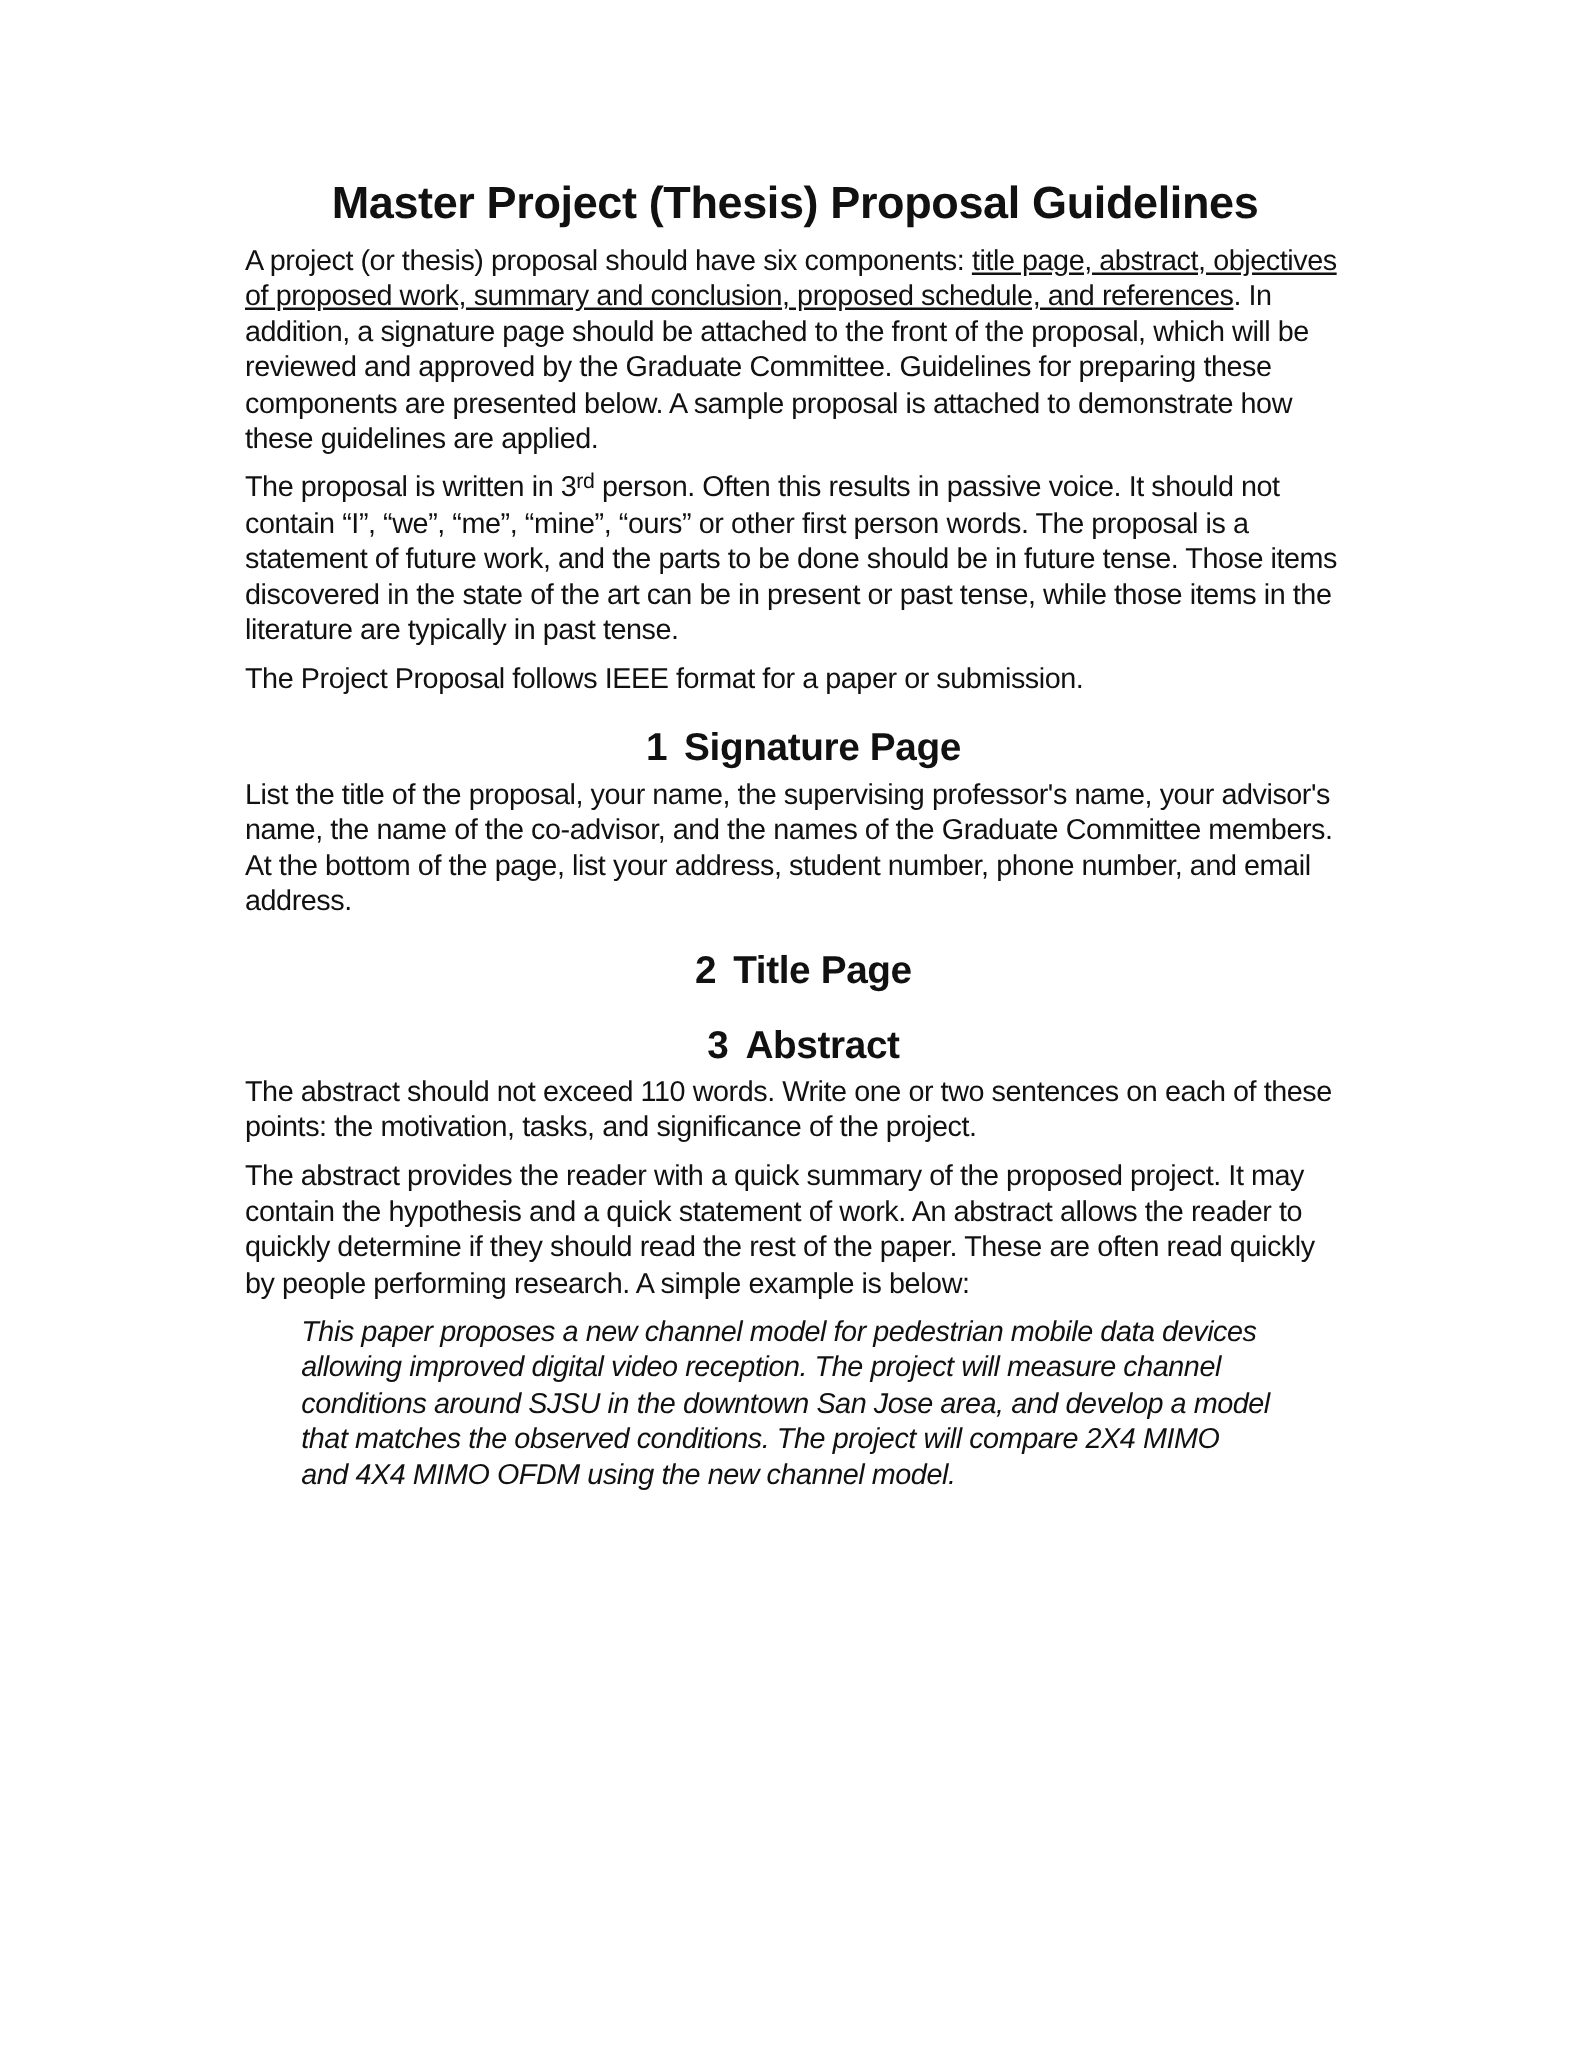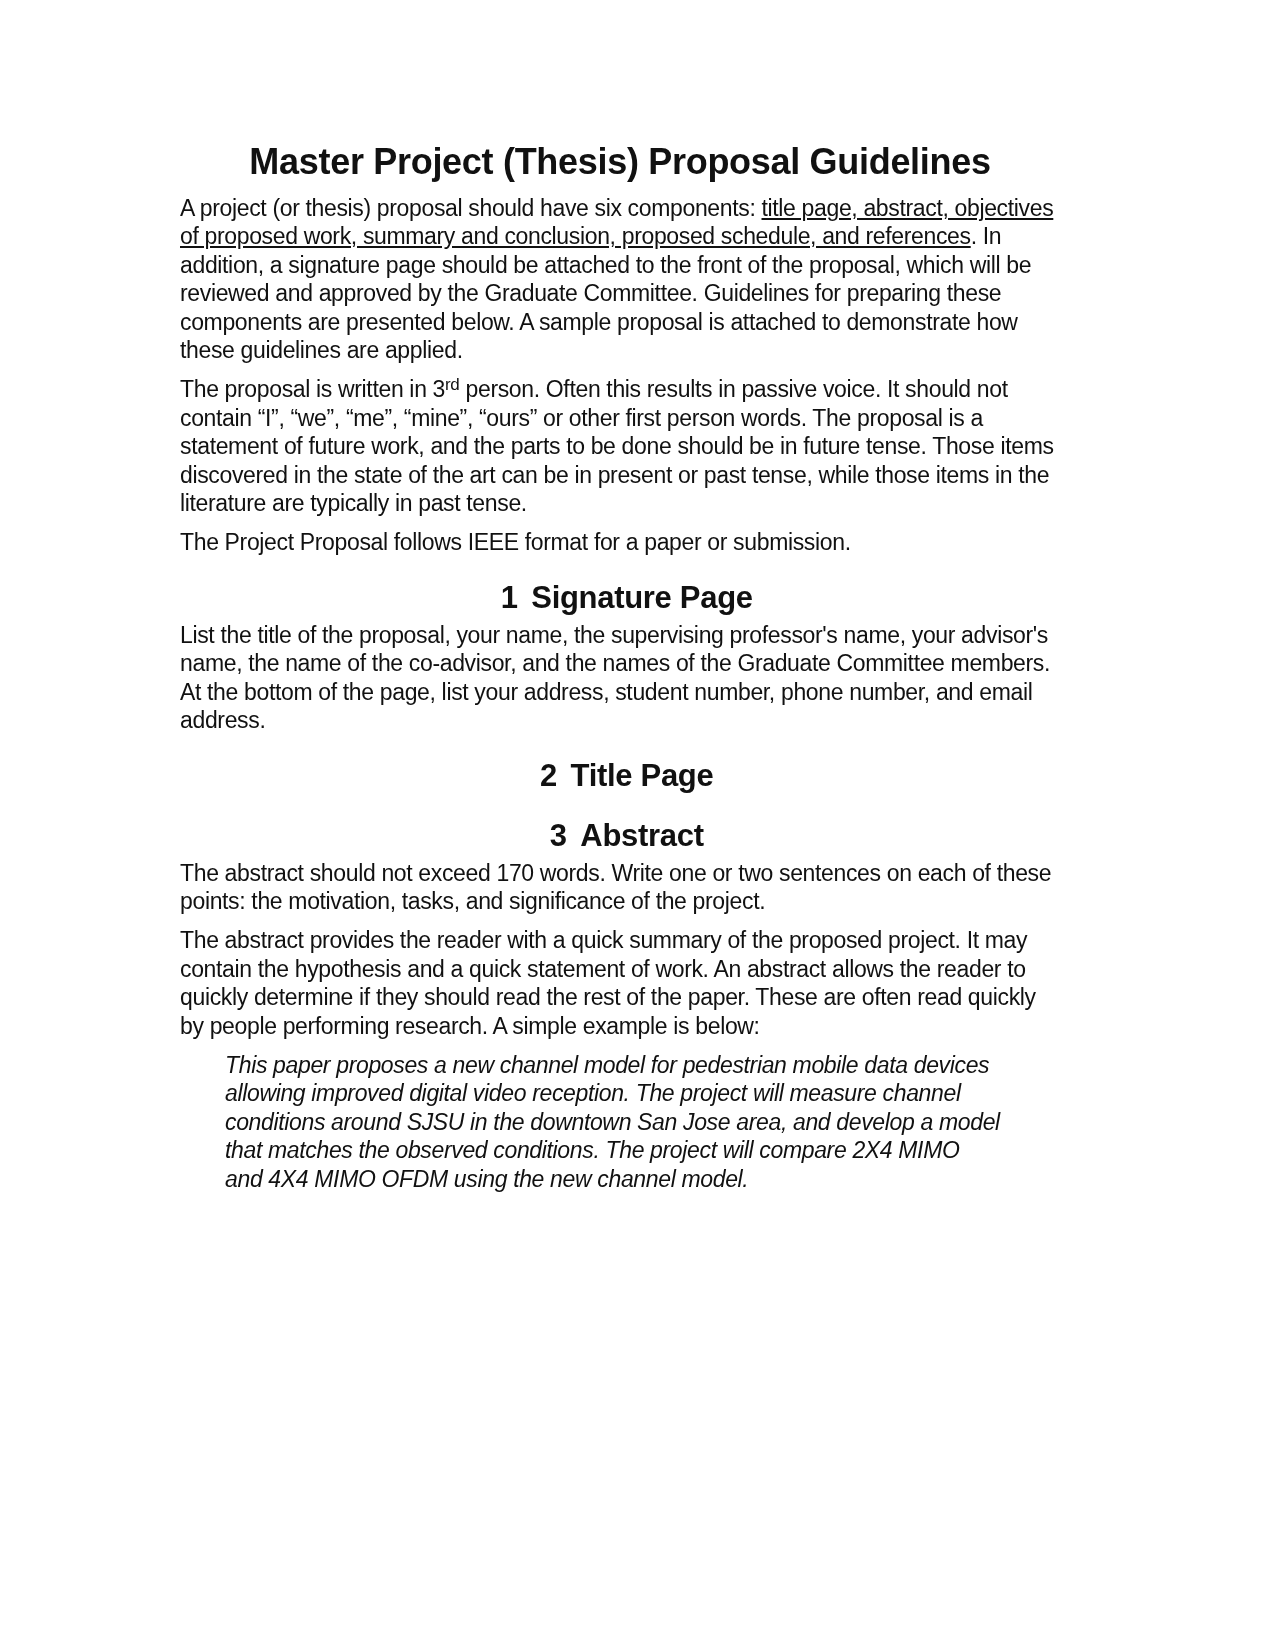--- a/index.html
+++ b/index.html
@@ -1,18 +1,18 @@
 <!DOCTYPE html>
 <html><head>
   <meta charset="utf-8">
   <style>
     html, body { margin: 0; padding: 0; background: #ffffff; }
     body { width: 1275px; height: 1650px; position: relative; overflow: hidden;
            font-family: "Liberation Sans", sans-serif; color: #111111; }
-    .page { position: absolute; left: 180px; top: 140px; width: 880px; }
+    .page { position: absolute; left: 196px; top: 140px; width: 880px; }
     .title { font-family: "Liberation Sans", sans-serif; font-weight: bold; font-size: 36px;
              text-align: center; margin: 0 0 10px 0; letter-spacing: -0.3px; line-height: 44px; }
     p { font-size: 23px; line-height: 28.4px; margin: 0 0 11px 0; letter-spacing: -0.35px; }
     .u { text-decoration: underline; }
     sup { font-size: 17px; vertical-align: top; position: relative; top: -4px; }
     h2 { font-size: 31px; font-weight: bold; margin: 22px 0 4px 0; line-height: 38px; letter-spacing: -0.3px; text-align: center; }
     h2 .num { display: inline-block; width: 44px; }
     .example { font-style: italic; margin-left: 45px; margin-right: 60px; font-size: 23px; line-height: 28.4px; letter-spacing: -0.35px; }
   </style>
 </head>
@@ -26,16 +26,16 @@
   <p><span>The proposal is written in 3</span><sup>rd</sup><span> person. Often this results in passive voice.  It should not contain “I”, “we”, “me”, “mine”, “ours” or other first person words. The proposal is a statement of future work, and the parts to be done should be in future tense.  Those items discovered in the state of the art can be in present or past tense, while those items in the literature are typically in past tense.</span></p>
 
   <p>The Project Proposal follows IEEE format for a paper or submission.</p>
 
   <h2><span class="num">1</span><span>Signature Page</span></h2>
   <p>List the title of the proposal, your name, the supervising professor's name, your advisor's name, the name of the co-advisor, and the names of the Graduate Committee members. At the bottom of the page, list your address, student number, phone number, and email address.</p>
 
   <h2><span class="num">2</span><span>Title Page</span></h2>
 
   <h2><span class="num">3</span><span>Abstract</span></h2>
-  <p>The abstract should not exceed 170 words. Write one or two sentences on each of these points: the motivation, tasks, and significance of the project.</p>
+  <p>The abstract should not exceed 110 words. Write one or two sentences on each of these points: the motivation, tasks, and significance of the project.</p>
   <p>The abstract provides the reader with a quick summary of the proposed project. It may contain the hypothesis and a quick statement of work. An abstract allows the reader to quickly determine if they should read the rest of the paper. These are often read quickly by people performing research. A simple example is below:</p>
   <p class="example">This paper proposes a new channel model for pedestrian mobile data devices allowing improved digital video reception. The project will measure channel conditions around SJSU in the downtown San Jose area, and develop a model that matches the observed conditions.  The project will compare 2X4 MIMO and 4X4 MIMO OFDM using the new channel model.</p>
 </div>
 
 </body></html>

